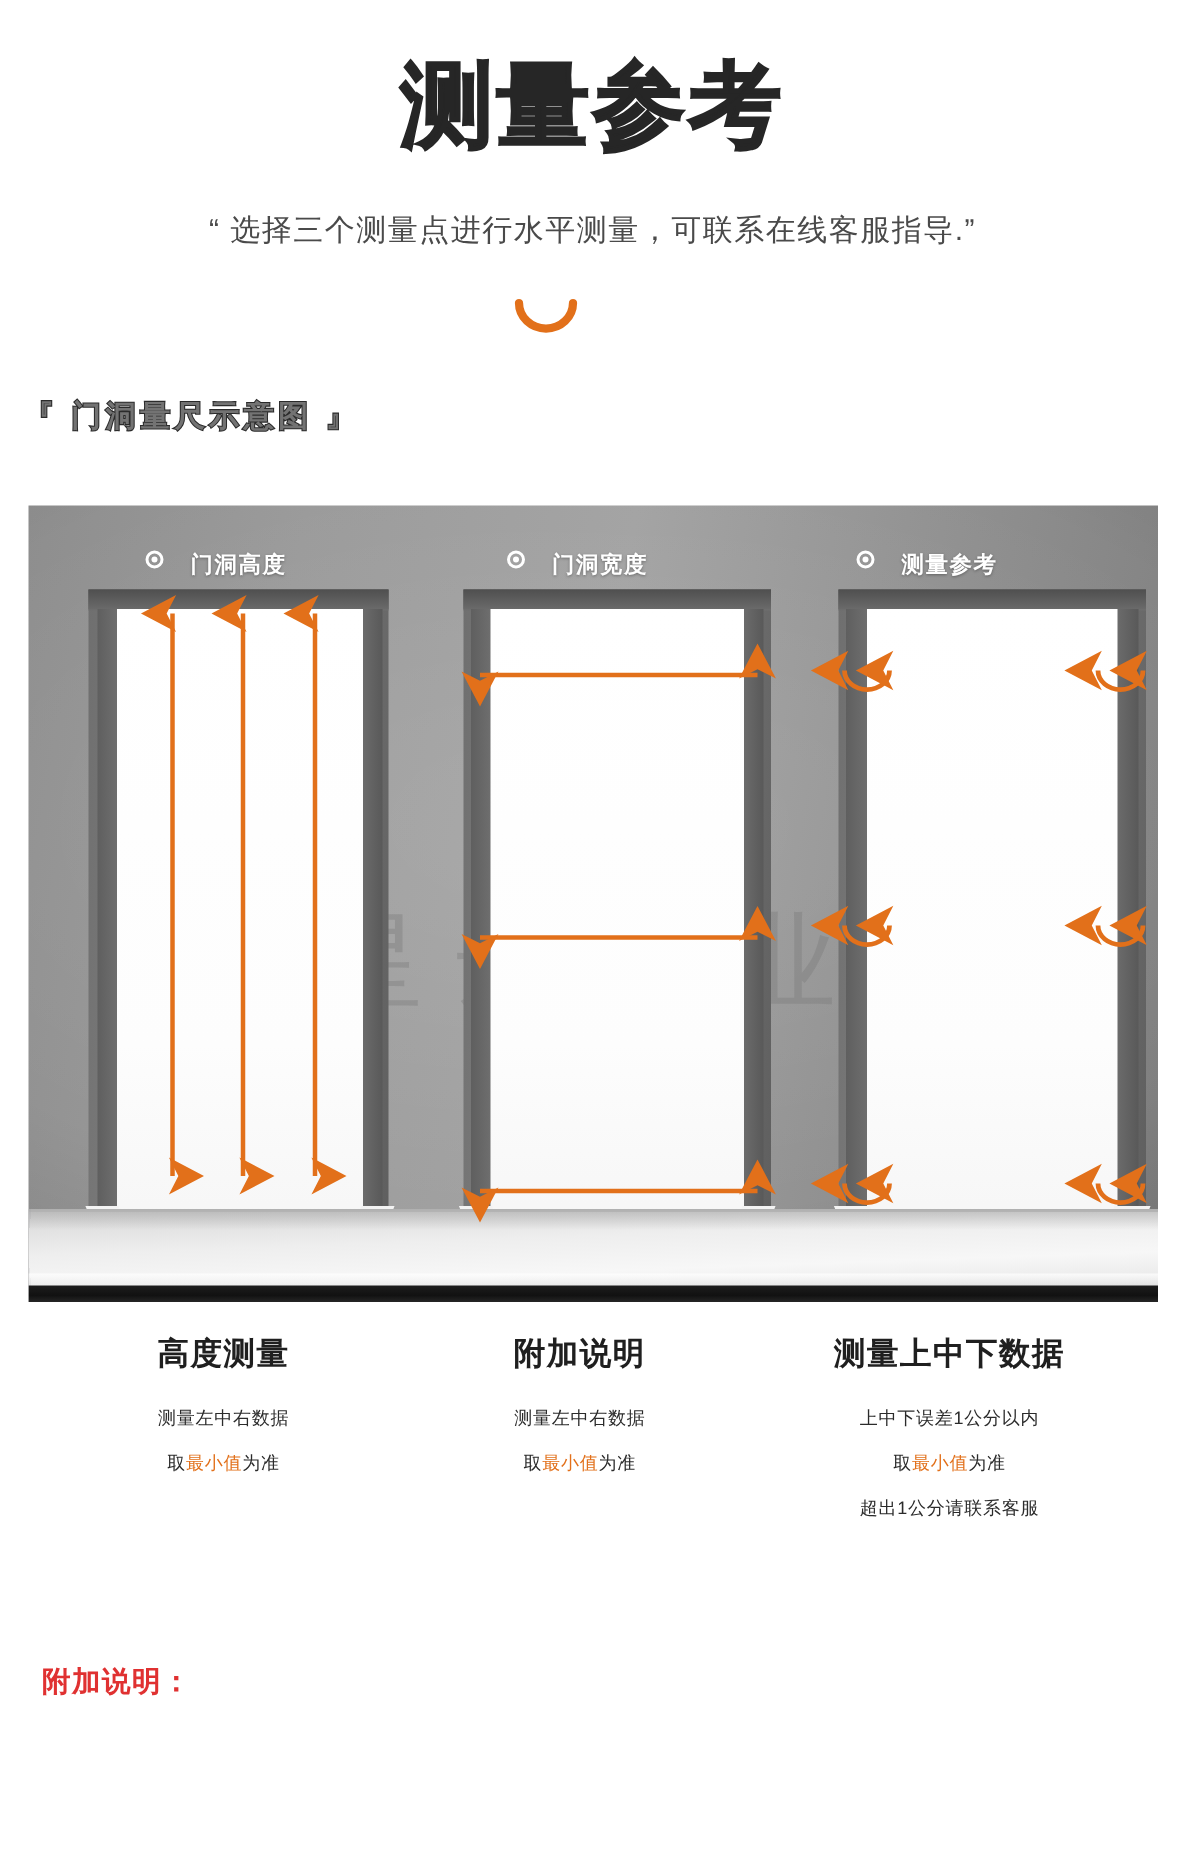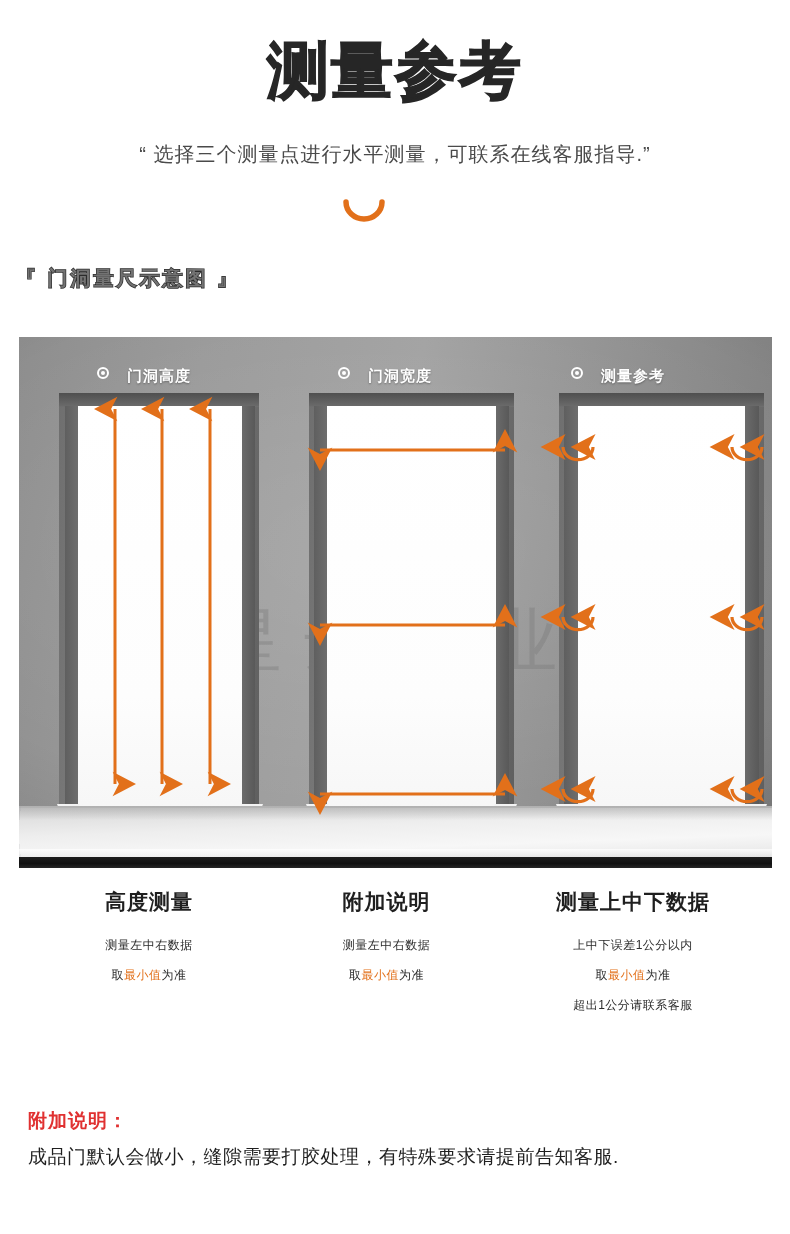--- a/index.html
+++ b/index.html
@@ -312,15 +312,14 @@
     <div class="col">
       <h3>测量上中下数据</h3>
       <p><span>上中下误差1公分以内</span></p>
       <p><span>取</span><span class="hl">最小值</span><span>为准</span></p>
       <p><span>超出1公分请联系客服</span></p>
     </div>
 
   </div>
 
   <div class="note-title">附加说明：</div>
-  <div class="note-body">成品门默认会做小，缝隙需要打胶处理，有特殊要求请提前告知客服.</div>
 
 </div>
 
 </body></html>

